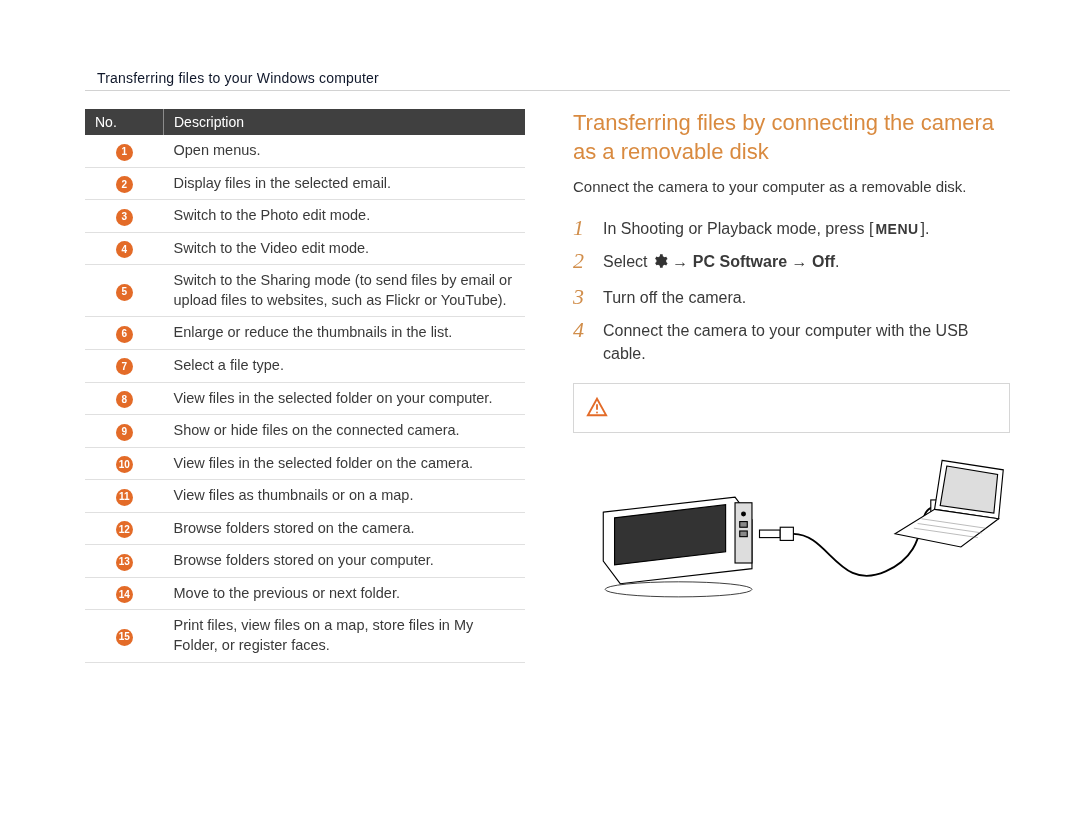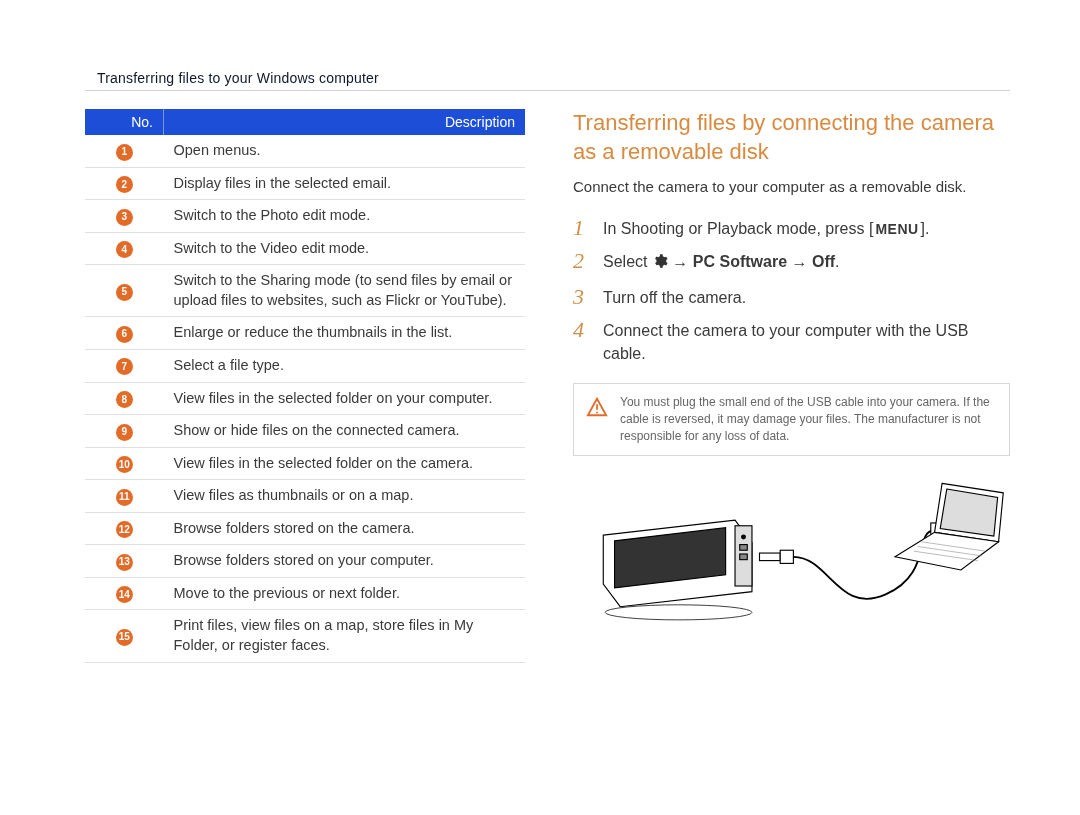--- a/index.html
+++ b/index.html
@@ -41,24 +41,24 @@
   .col-right {
     flex: 1;
   }
   
   table.desc {
     border-collapse: collapse;
     width: 100%;
     font-size: 14.5px;
   }
   table.desc thead th {
-    background: #1d4ed8;
+    background: #404040;
     color: #fff;
     font-weight: 400;
-    text-align: right;
+    text-align: left;
     padding: 5px 10px;
     font-size: 14px;
     margin-top: 19px;
   }
   table.desc thead th:first-child {
     width: 58px;
     border-right: 1px solid rgba(255,255,255,0.4);
   }
   table.desc tbody td {
     border-bottom: 1px solid #e0e0e0;
@@ -282,21 +282,20 @@
       </ol>
 
       <div class="note-box">
         <span class="warn-icon">
           <svg width="22" height="22" viewBox="0 0 24 24" fill="none" stroke="#e36b28" stroke-width="2">
             <polygon points="12,3 22,21 2,21" fill="none"></polygon>
             <line x1="12" y1="9" x2="12" y2="15"></line>
             <circle cx="12" cy="18" r="1" fill="#e36b28" stroke="none"></circle>
           </svg>
         </span>
-        <div class="note-text">You must plug the small end of the USB cable into your camera. If the cable is reversed, it may damage your files. The manufacturer is not responsible for any loss of data.</div>
       </div>
 
       
       <svg class="illus" viewBox="0 0 460 170" fill="none" stroke="#000" stroke-width="1.2">
 
         <g transform="translate(20,55)">
           <path d="M10 10 L150 -6 L168 18 L168 70 L28 86 L10 62 Z" fill="#fff"></path>
 
           <path d="M22 16 L140 2 L140 52 L22 66 Z" fill="#333" stroke="#000"></path>
 

